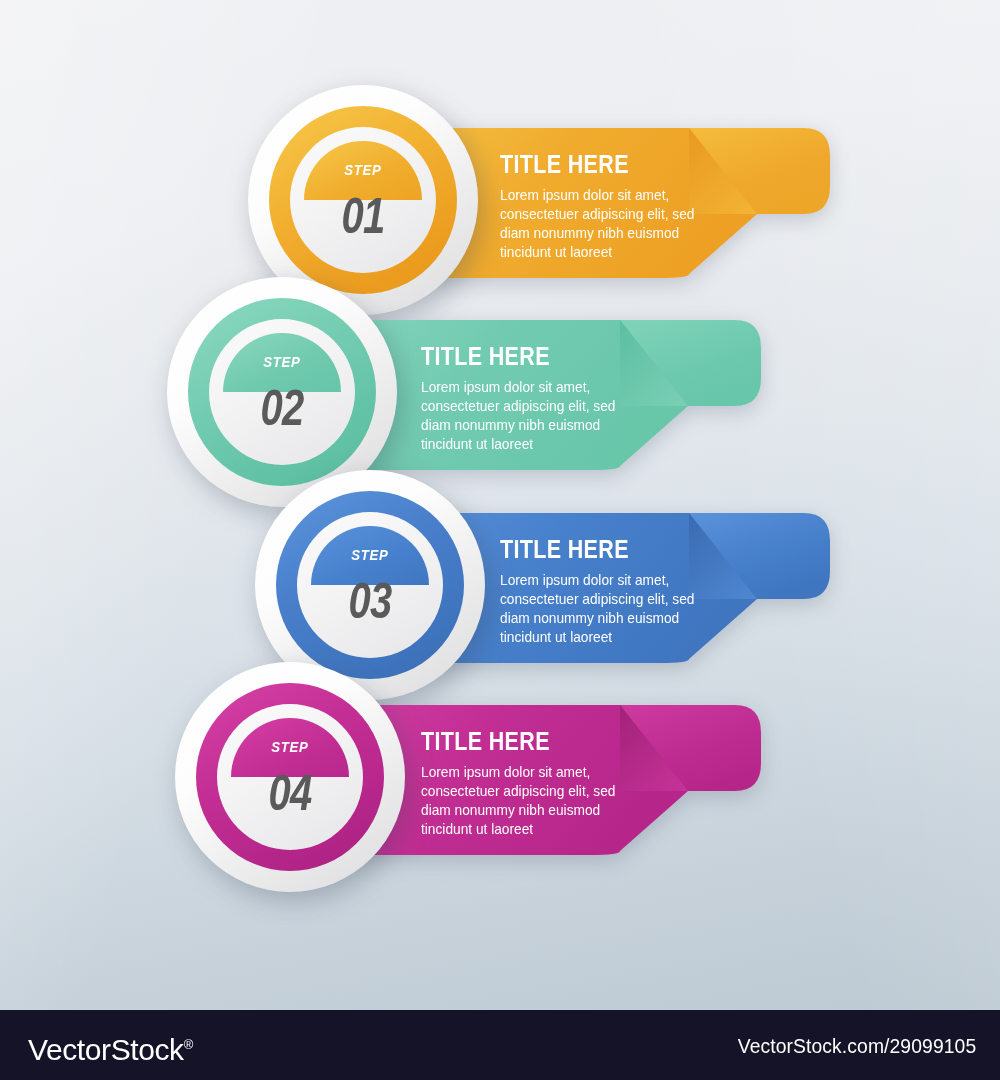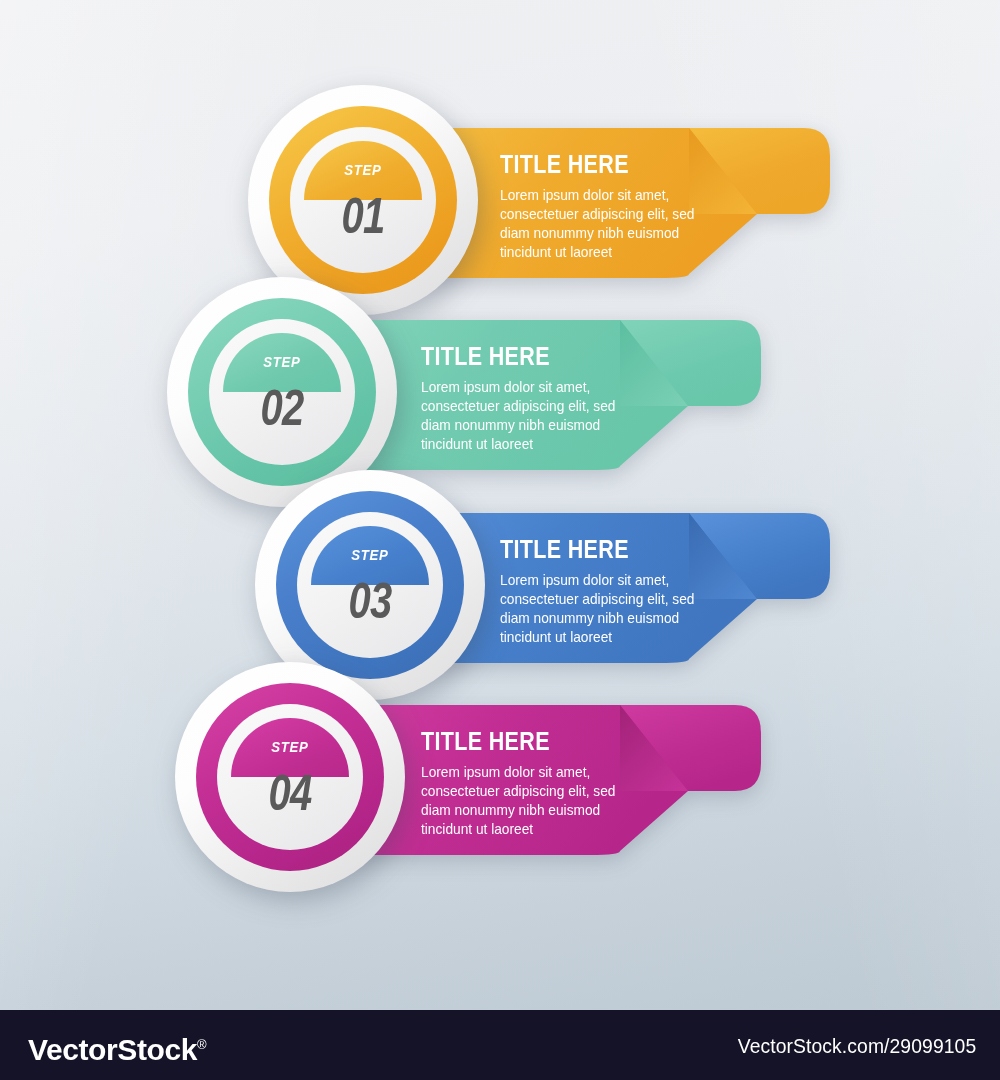--- a/index.html
+++ b/index.html
@@ -129,22 +129,22 @@
   .vs-logo{
     position:absolute;
     left:28px; top:17px;
     color:#ffffff;
     font-family:"Liberation Sans", sans-serif;
     font-size:30px;
     line-height:36px;
     letter-spacing:-0.4px;
     white-space:nowrap;
   }
-  .vs-logo .thin{ font-weight:700; }
-  .vs-logo .bold{ font-weight:bold; }
+  .vs-logo .thin{ font-weight:400; }
+  .vs-logo .bold{ font-weight:normal; }
   .vs-logo .reg{
     font-size:13px;
     vertical-align:super;
     font-weight:normal;
   }
   .vs-url{
     position:absolute;
     right:24px; top:24px;
     color:#ffffff;
     font-family:"Liberation Sans Narrow","Liberation Sans", sans-serif;

